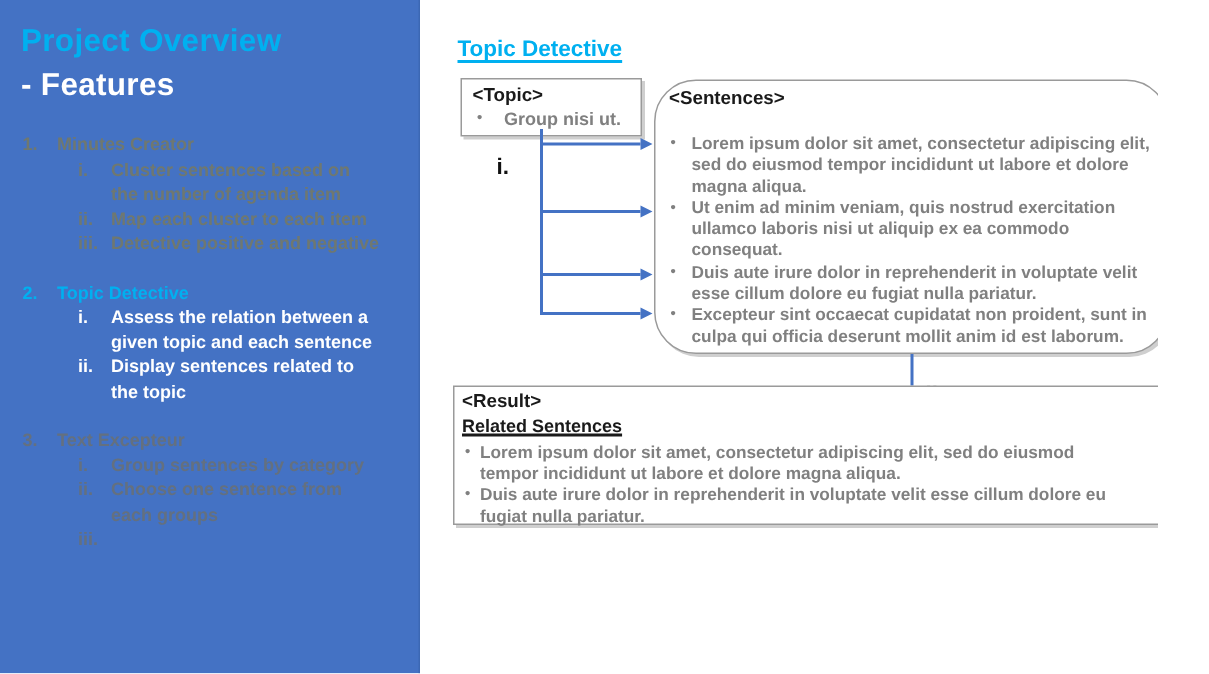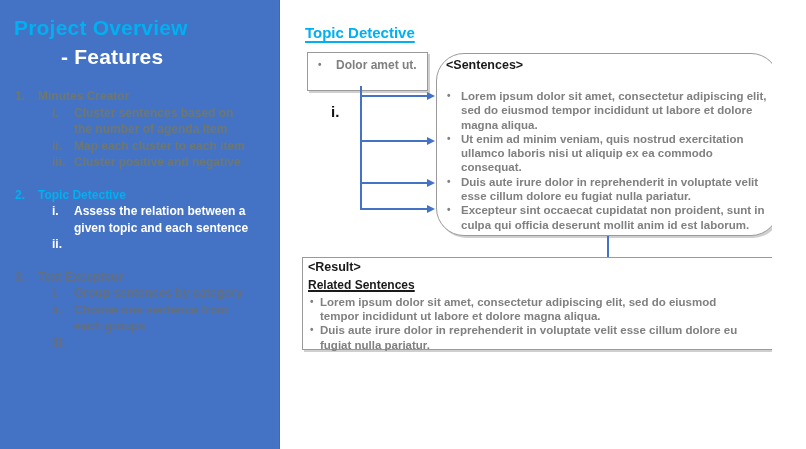--- a/index.html
+++ b/index.html
@@ -5,21 +5,21 @@
   * { margin:0; padding:0; box-sizing:border-box; }
   html,body { width:806px; height:449px; background:#fff; }
   body { font-family:"Liberation Sans", sans-serif; font-weight:bold; }
   .slide { position:relative; width:772px; height:449px; background:#ffffff; overflow:hidden; }
 
   
   .sidebar { position:absolute; left:0; top:0; width:280px; height:449px;
              background:#4472C4; border-right:1px solid #3c68b4; }
   .side-title { position:absolute; left:14px; top:13px; font-size:21px; line-height:29px; letter-spacing:.2px; }
   .side-title .t1 { color:#00B0F0; display:block; }
-  .side-title .t2 { color:#ffffff; display:block;margin-left:47px; }
+  .side-title .t2 { color:#ffffff; display:block; }
 
   .side-list { position:absolute; left:0; top:88px; width:280px; font-size:12px; line-height:16.5px; }
   .sec { margin-bottom:16px; }
   .row { display:flex; }
   .num { width:38px; padding-left:15px; flex:0 0 38px; }
   .rom { width:22px; margin-left:52px; flex:0 0 22px; }
   .txt { white-space:pre-line; }
   .sec1 { color:#6F7870; }
   .sec2 { color:#ffffff; }
   .sec2 .num, .sec2 .sec-title { color:#00B0F0; }
@@ -92,36 +92,38 @@
           <span class="rom">i.</span>
           <span class="txt">Cluster sentences based on
 the number of agenda item</span>
         </div>
         <div class="row">
           <span class="rom">ii.</span>
           <span class="txt">Map each cluster to each item</span>
         </div>
         <div class="row">
           <span class="rom">iii.</span>
-          <span class="txt">Cluster positive and negative</span>
+          <span class="txt">Detective positive and negative</span>
         </div>
       </div>
 
       <div class="sec sec2">
         <div class="row">
           <span class="num">2.</span>
           <span class="sec-title">Topic Detective</span>
         </div>
         <div class="row">
           <span class="rom">i.</span>
           <span class="txt">Assess the relation between a
 given topic and each sentence</span>
         </div>
         <div class="row">
           <span class="rom">ii.</span>
+          <span class="txt">Display sentences related to
+the topic</span>
         </div>
       </div>
 
       <div class="sec sec3">
         <div class="row">
           <span class="num">3.</span>
           <span class="sec-title">Text Excepteur</span>
         </div>
         <div class="row">
           <span class="rom">i.</span>
@@ -136,23 +138,24 @@
           <span class="rom">iii.</span>
         </div>
       </div>
 
     </div>
   </aside>
 
   <h2 class="heading">Topic Detective</h2>
 
   <div class="box topic-box">
+    <div class="box-header">&lt;Topic&gt;</div>
     <div class="bullet-row">
       <span class="marker">•</span>
-      <span class="txt">Dolor amet ut.</span>
+      <span class="txt">Group nisi ut.</span>
     </div>
   </div>
 
   <div class="vline vline1"></div>
   <div class="harrow right a1"></div>
   <div class="harrow right a2"></div>
   <div class="harrow right a3"></div>
   <div class="harrow right a4"></div>
   <div class="step-label step1">i.</div>
 

